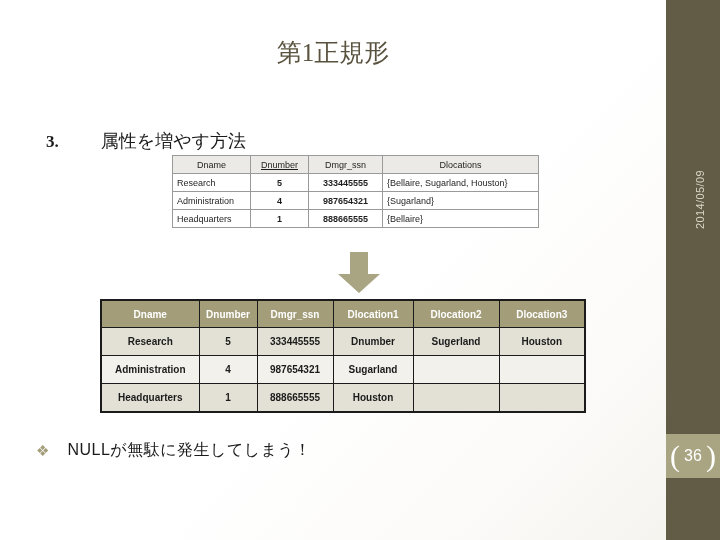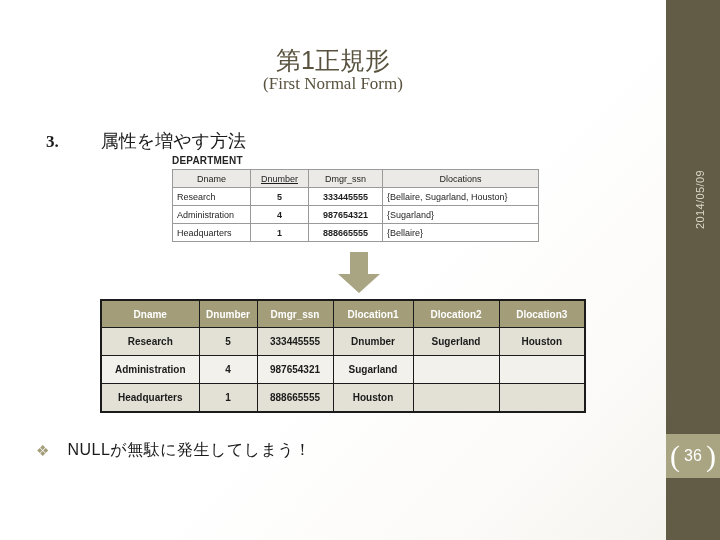--- a/index.html
+++ b/index.html
@@ -70,24 +70,24 @@
     text-align: center;
     color: #ffffff;
     font-size: 16px;
     font-family: "Liberation Sans", sans-serif;
   }
 
   
   .title {
     position: absolute;
     left: 0;
-    top: 44px;
+    top: 36px;
     width: 666px;
     text-align: center;
-    font-family: Liberation Sans, sans-serif;
+    font-family: Liberation Serif, serif;
     font-size: 25px;
     color: #59523e;
   }
   .subtitle {
     position: absolute;
     left: 0;
     top: 74px;
     width: 666px;
     text-align: center;
     font-family: "Liberation Serif", serif;
@@ -216,29 +216,27 @@
     letter-spacing: 0.5px;
     margin-left: 16px;
   }
 </style>
 </head>
 <body>
 
 <div class="slide">
 
   <div class="title">第1正規形</div>
-  <div class="subtitle">(First Normal Form)</div>
 
   <div class="section-line">
     <span class="section-num">3.</span>
     <span class="section-text">属性を増やす方法</span>
   </div>
 
   <div class="dept-figure">
-    <div class="dept-caption">DEPARTMENT</div>
     <table class="dept">
       <colgroup>
         <col style="width:78px">
           <col style="width:58px">
           <col style="width:74px">
           <col style="width:156px">
       </colgroup>
       <thead>
         <tr>
           <th><span>Dname</span></th>

